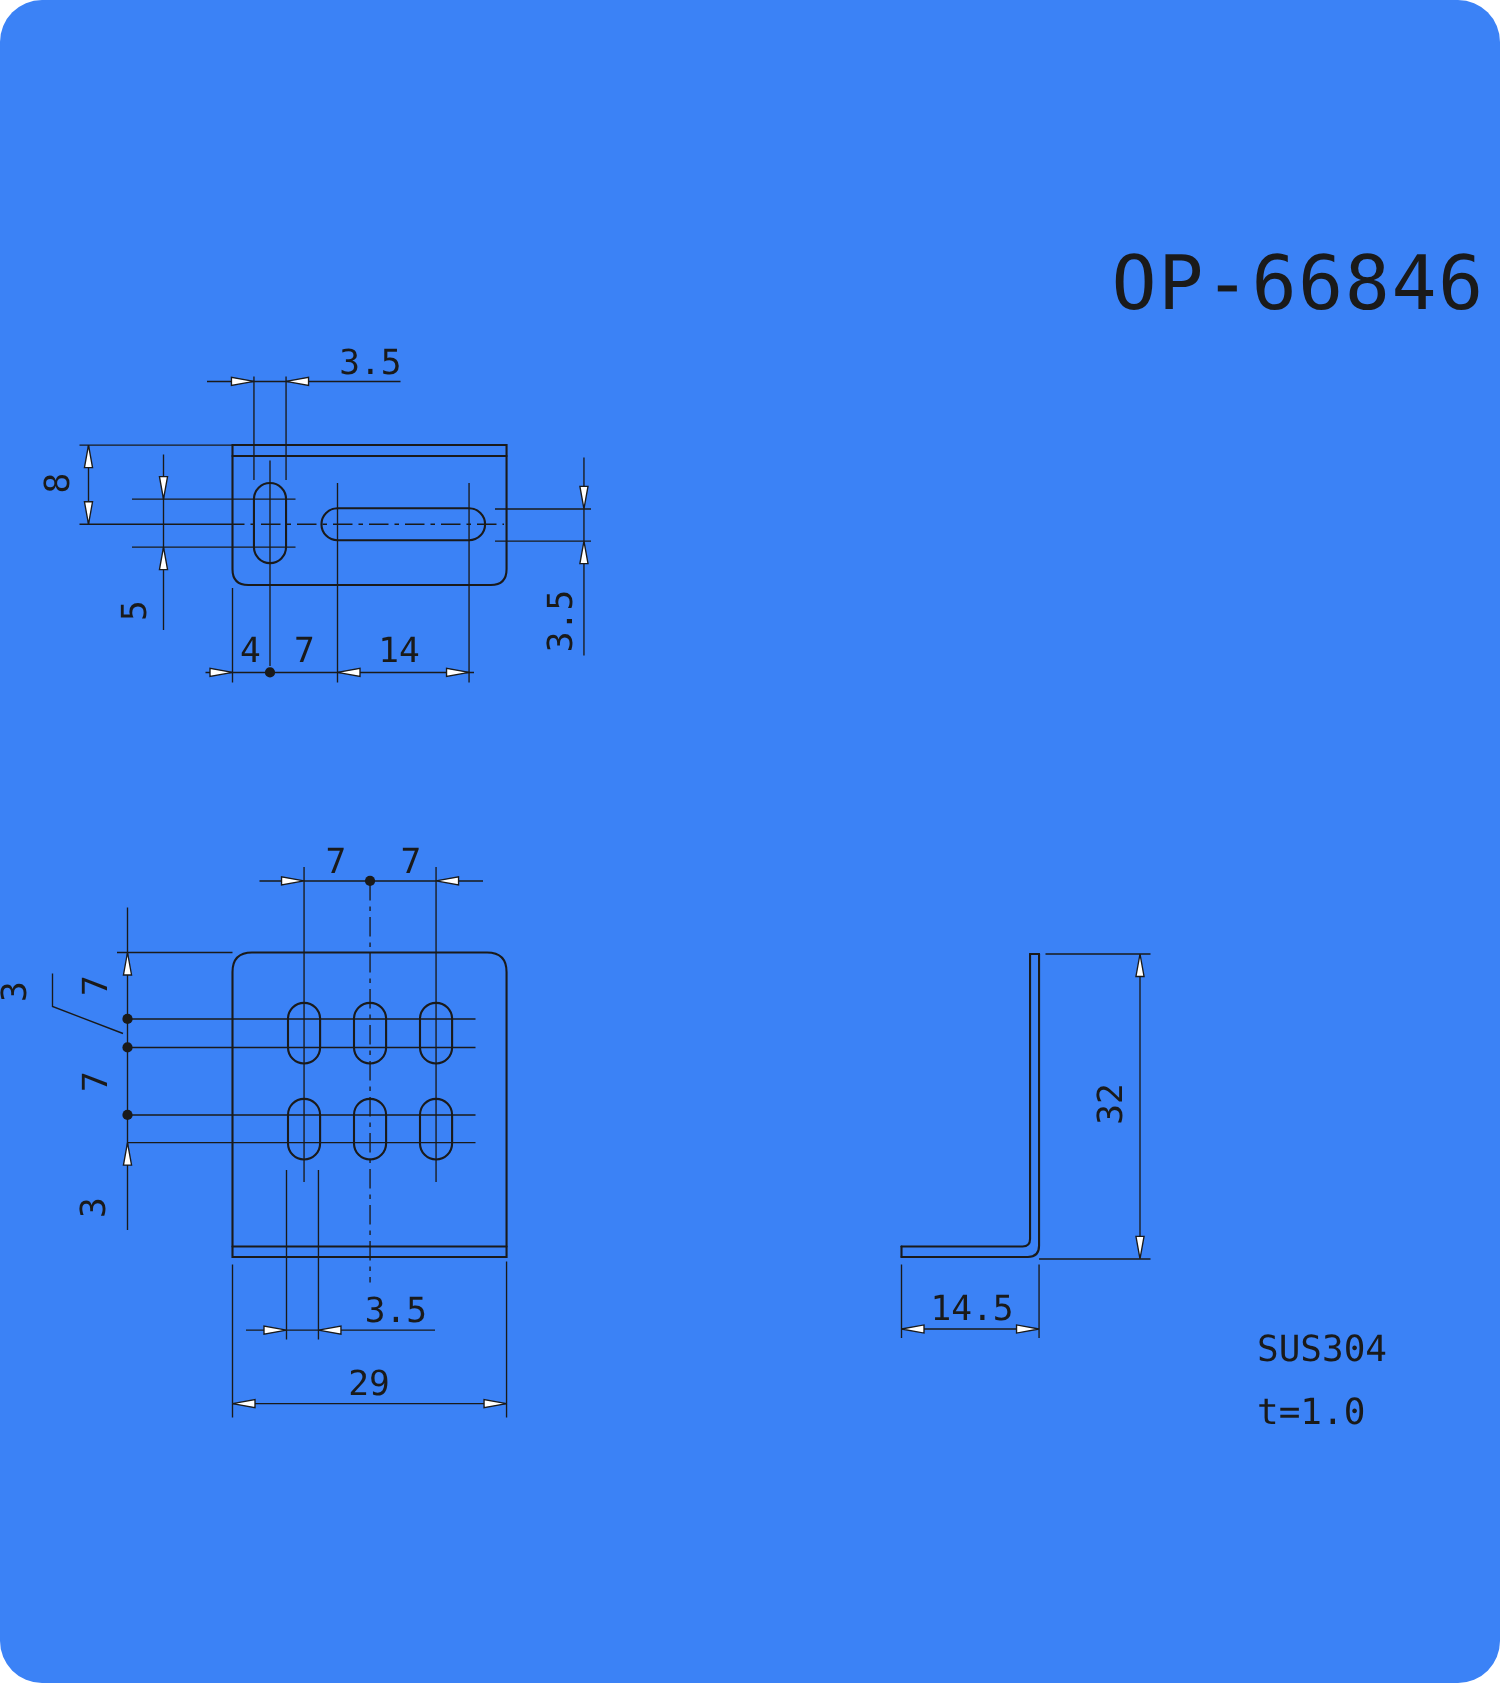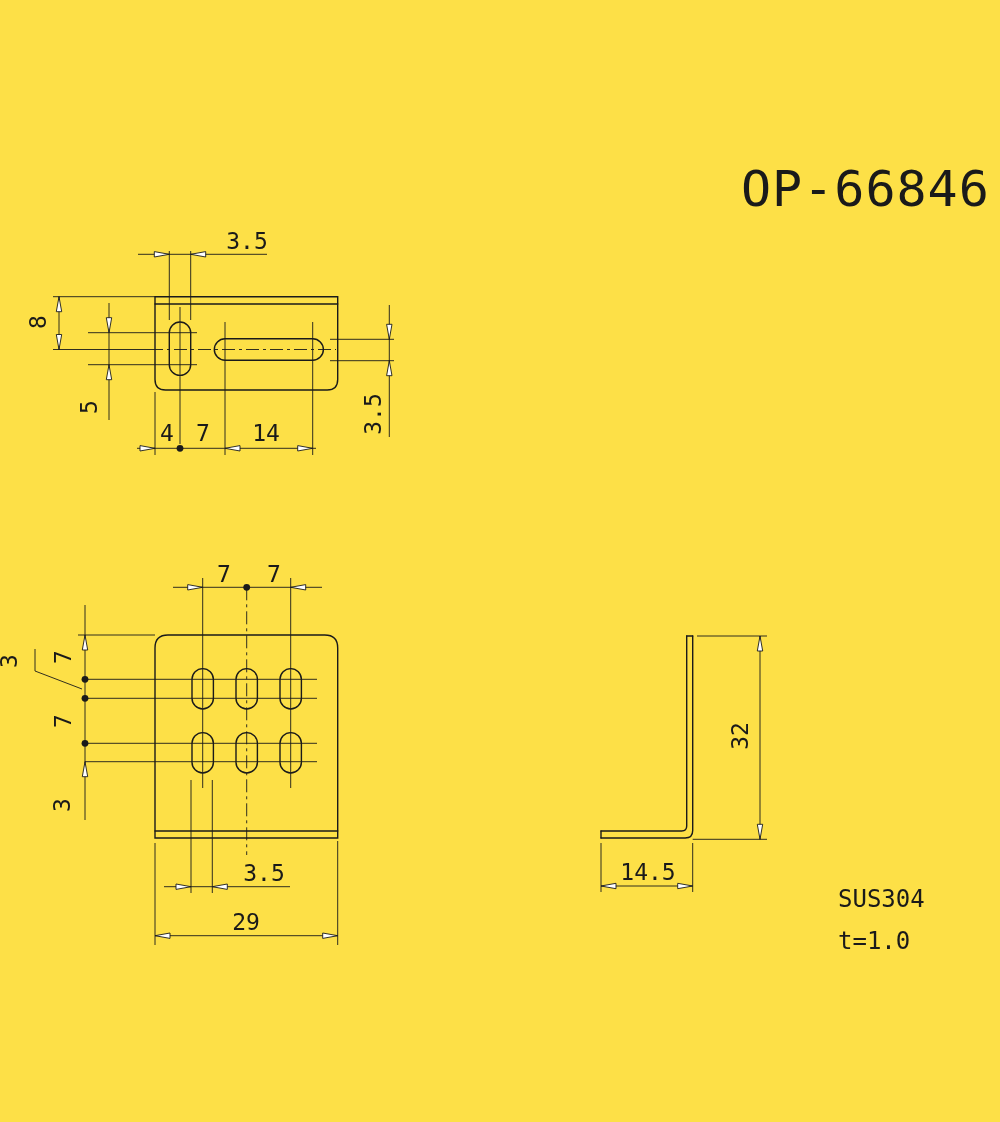--- a/index.html
+++ b/index.html
@@ -1,16 +1,16 @@
 <!DOCTYPE html>
 <html><head>
 <meta charset="utf-8">
 <style>
   html,body{margin:0;padding:0;background:#ffffff;}
-  .page{width:1000px;height:1122px;background:#fde047;position:relative;overflow:hidden;}
+  .page{width:1000px;height:1122px;background:#3b82f6;position:relative;overflow:hidden;border-radius:28px;}
   svg{display:block;}
   .part{stroke:#1a1a1a;stroke-width:1.4;fill:none;stroke-linecap:round;}
   .dim{stroke:#1a1a1a;stroke-width:0.9;fill:none;}
   .cl{stroke:#1a1a1a;stroke-width:0.9;fill:none;stroke-dasharray:13 4 3 4;}
   .arrow{stroke:#1a1a1a;stroke-width:0.9;fill:#ffffff;}
   .dot{fill:#1a1a1a;stroke:none;}
   text{font-family:"DejaVu Sans Mono","Liberation Mono",monospace;fill:#1a1a1a;}
   .dimtext{font-size:23px;}
   .title-text{font-size:50px;letter-spacing:1px;}
   .note-text{font-size:24px;}

